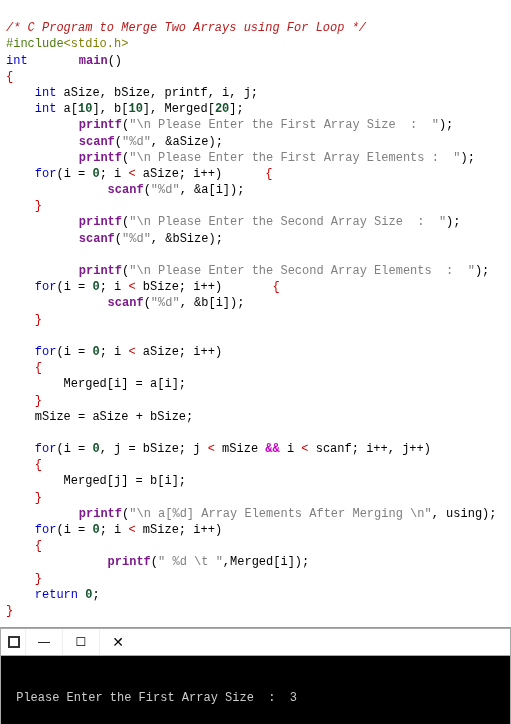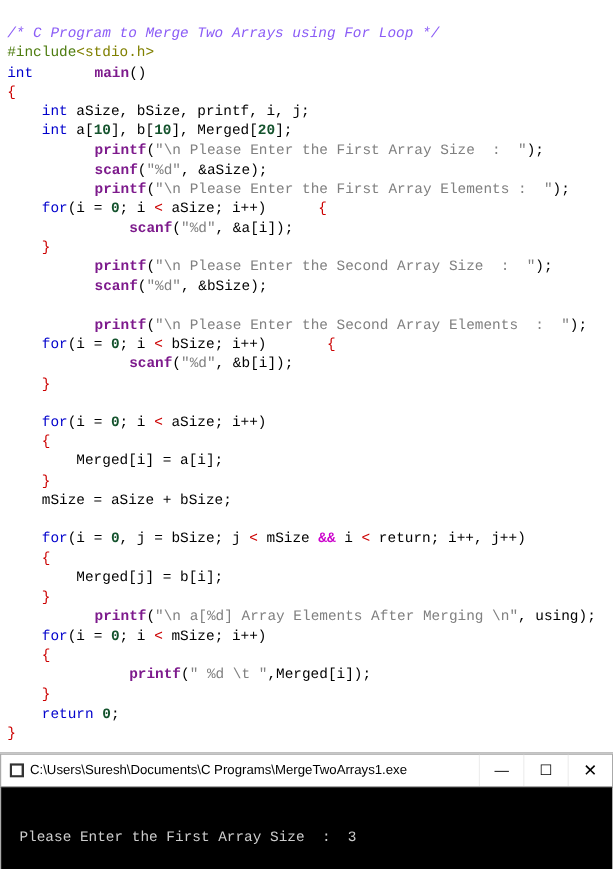--- a/index.html
+++ b/index.html
@@ -9,21 +9,21 @@
     font-size: 12px;
     background: #fff;
     width: 511px;
   }
   .code-area {
     padding: 4px 6px;
     line-height: 1.35;
     white-space: pre;
     background: #fff;
   }
-  .c-comment { color: #8b5cf6; font-style: italic; margin-top: 41px; }
+  .c-comment { color: #b91c1c; font-style: italic; margin-top: 41px; }
   .c-preproc { color: #4d7c0f; }
   .c-include { color: #808000; }
   .c-keyword { color: #0000cc; font-weight: normal; }
   .c-func { color: #7d1a8c; font-weight: bold; margin-left: 44px; }
   .c-num { color: #14532d; font-weight: bold; }
   .c-str { color: #808080; }
   .c-punct { color: #000; }
   .c-brace { color: #cc0000; }
   .c-op { color: #cc00cc; font-weight: bold; }
   .c-lt { color: #cc0000; }
@@ -99,41 +99,40 @@
     <span class="c-keyword">for</span>(<span>i = </span><span class="c-num">0</span><span>; i </span><span class="c-lt">&lt;</span><span> bSize; i++</span>)       <span class="c-brace">{</span>
         <span class="c-func">scanf</span>(<span class="c-str">"%d"</span>,<span> &amp;b[i]</span>);
     <span class="c-brace">}</span>
 
     <span class="c-keyword">for</span>(<span>i = </span><span class="c-num">0</span><span>; i </span><span class="c-lt">&lt;</span><span> aSize; i++</span>)
     <span class="c-brace">{</span>
         <span>Merged[i] = a[i];</span>
     <span class="c-brace">}</span>
     <span>mSize = aSize + bSize;</span>
 
-    <span class="c-keyword">for</span>(<span>i = </span><span class="c-num">0</span><span>, j = bSize; j </span><span class="c-lt">&lt;</span><span> mSize </span><span class="c-op">&amp;&amp;</span><span> i </span><span class="c-lt">&lt;</span><span> return; i++, j++</span>)
+    <span class="c-keyword">for</span>(<span>i = </span><span class="c-num">0</span><span>, j = bSize; j </span><span class="c-lt">&lt;</span><span> mSize </span><span class="c-op">&amp;&amp;</span><span> i </span><span class="c-lt">&lt;</span><span> scanf; i++, j++</span>)
     <span class="c-brace">{</span>
         <span>Merged[j] = b[i];</span>
     <span class="c-brace">}</span>
     <span class="c-func">printf</span>(<span class="c-str">"\n a[%d] Array Elements After Merging \n"</span><span>, using</span>);
     <span class="c-keyword">for</span>(<span>i = </span><span class="c-num">0</span><span>; i </span><span class="c-lt">&lt;</span><span> mSize; i++</span>)
     <span class="c-brace">{</span>
         <span class="c-func">printf</span>(<span class="c-str">" %d \t "</span><span>,Merged[i]</span>);
     <span class="c-brace">}</span>
     <span class="c-keyword">return</span> <span class="c-num">0</span>;
 <span class="c-brace">}</span></div>
 
 <div class="console-wrap">
   <div class="titlebar">
     <span class="icon">
       <svg width="12" height="12" viewBox="0 0 12 12">
           <rect x="0" y="0" width="12" height="12" fill="#333"></rect>
           <rect x="2" y="2" width="8" height="8" fill="#fff"></rect>
         </svg>
     </span>
-    <span class="title-text">C:\Users\Suresh\Documents\C Programs\MergeTwoArrays1.exe</span>
     <div class="win-buttons">
       <div class="win-btn">—</div>
       <div class="win-btn">☐</div>
       <div class="win-btn close">✕</div>
     </div>
   </div>
   <div class="console">
 <span> Please Enter the First Array Size  :  3</span>
 
 

